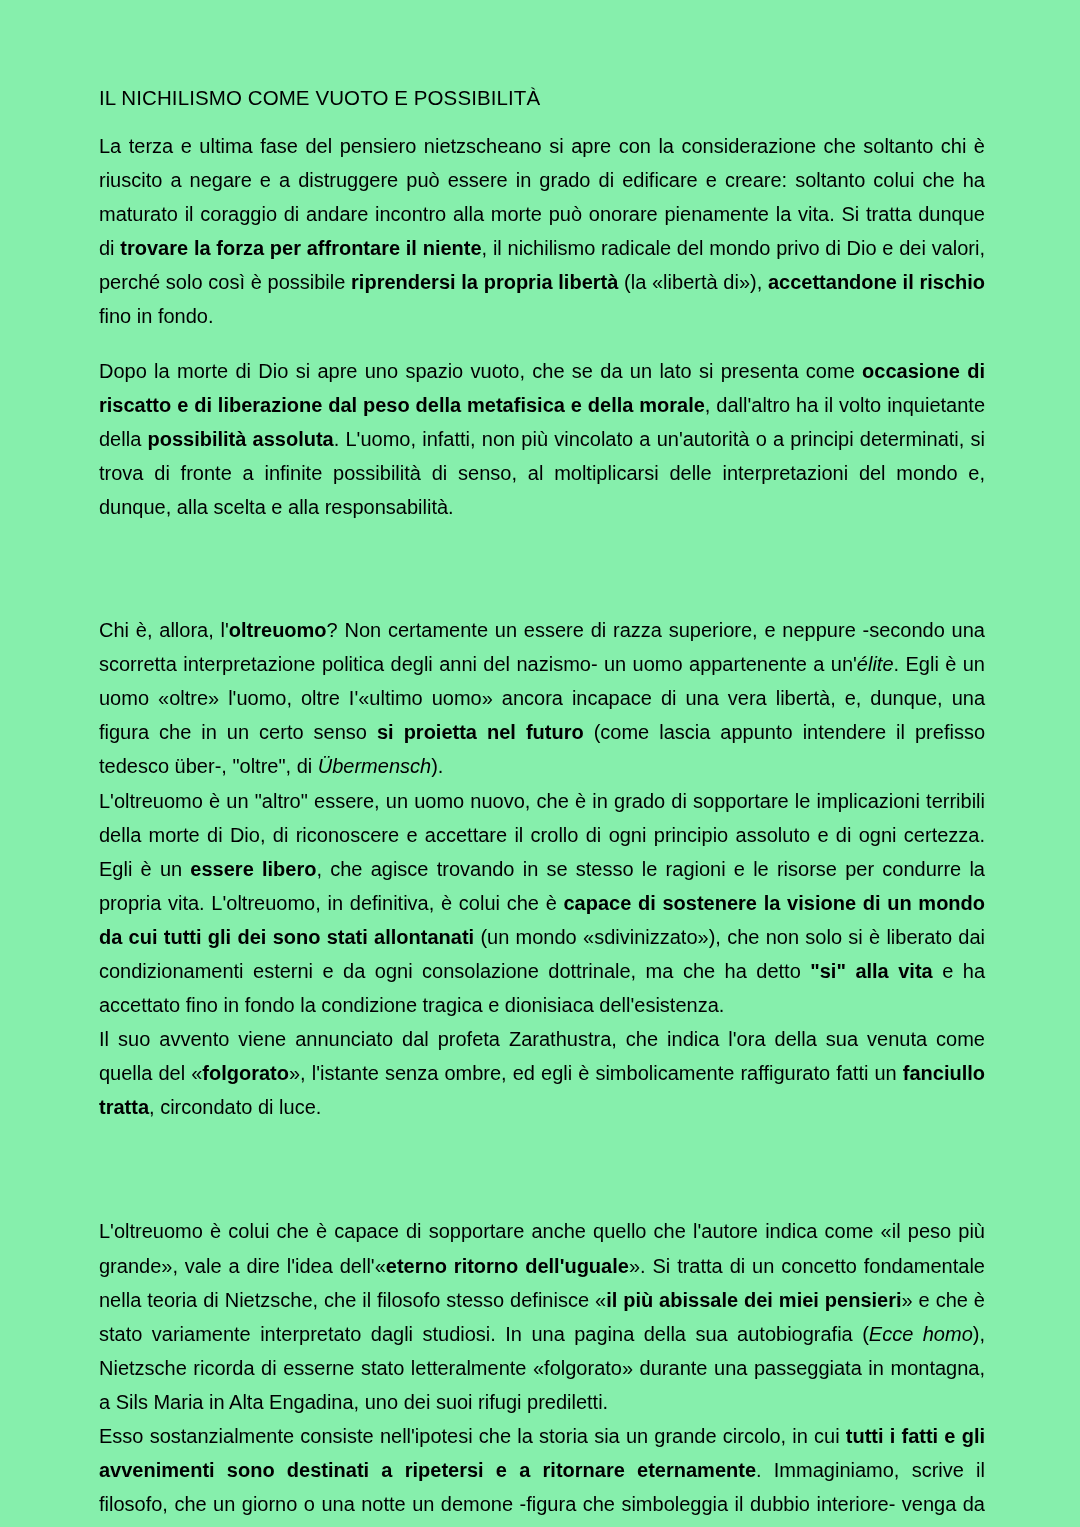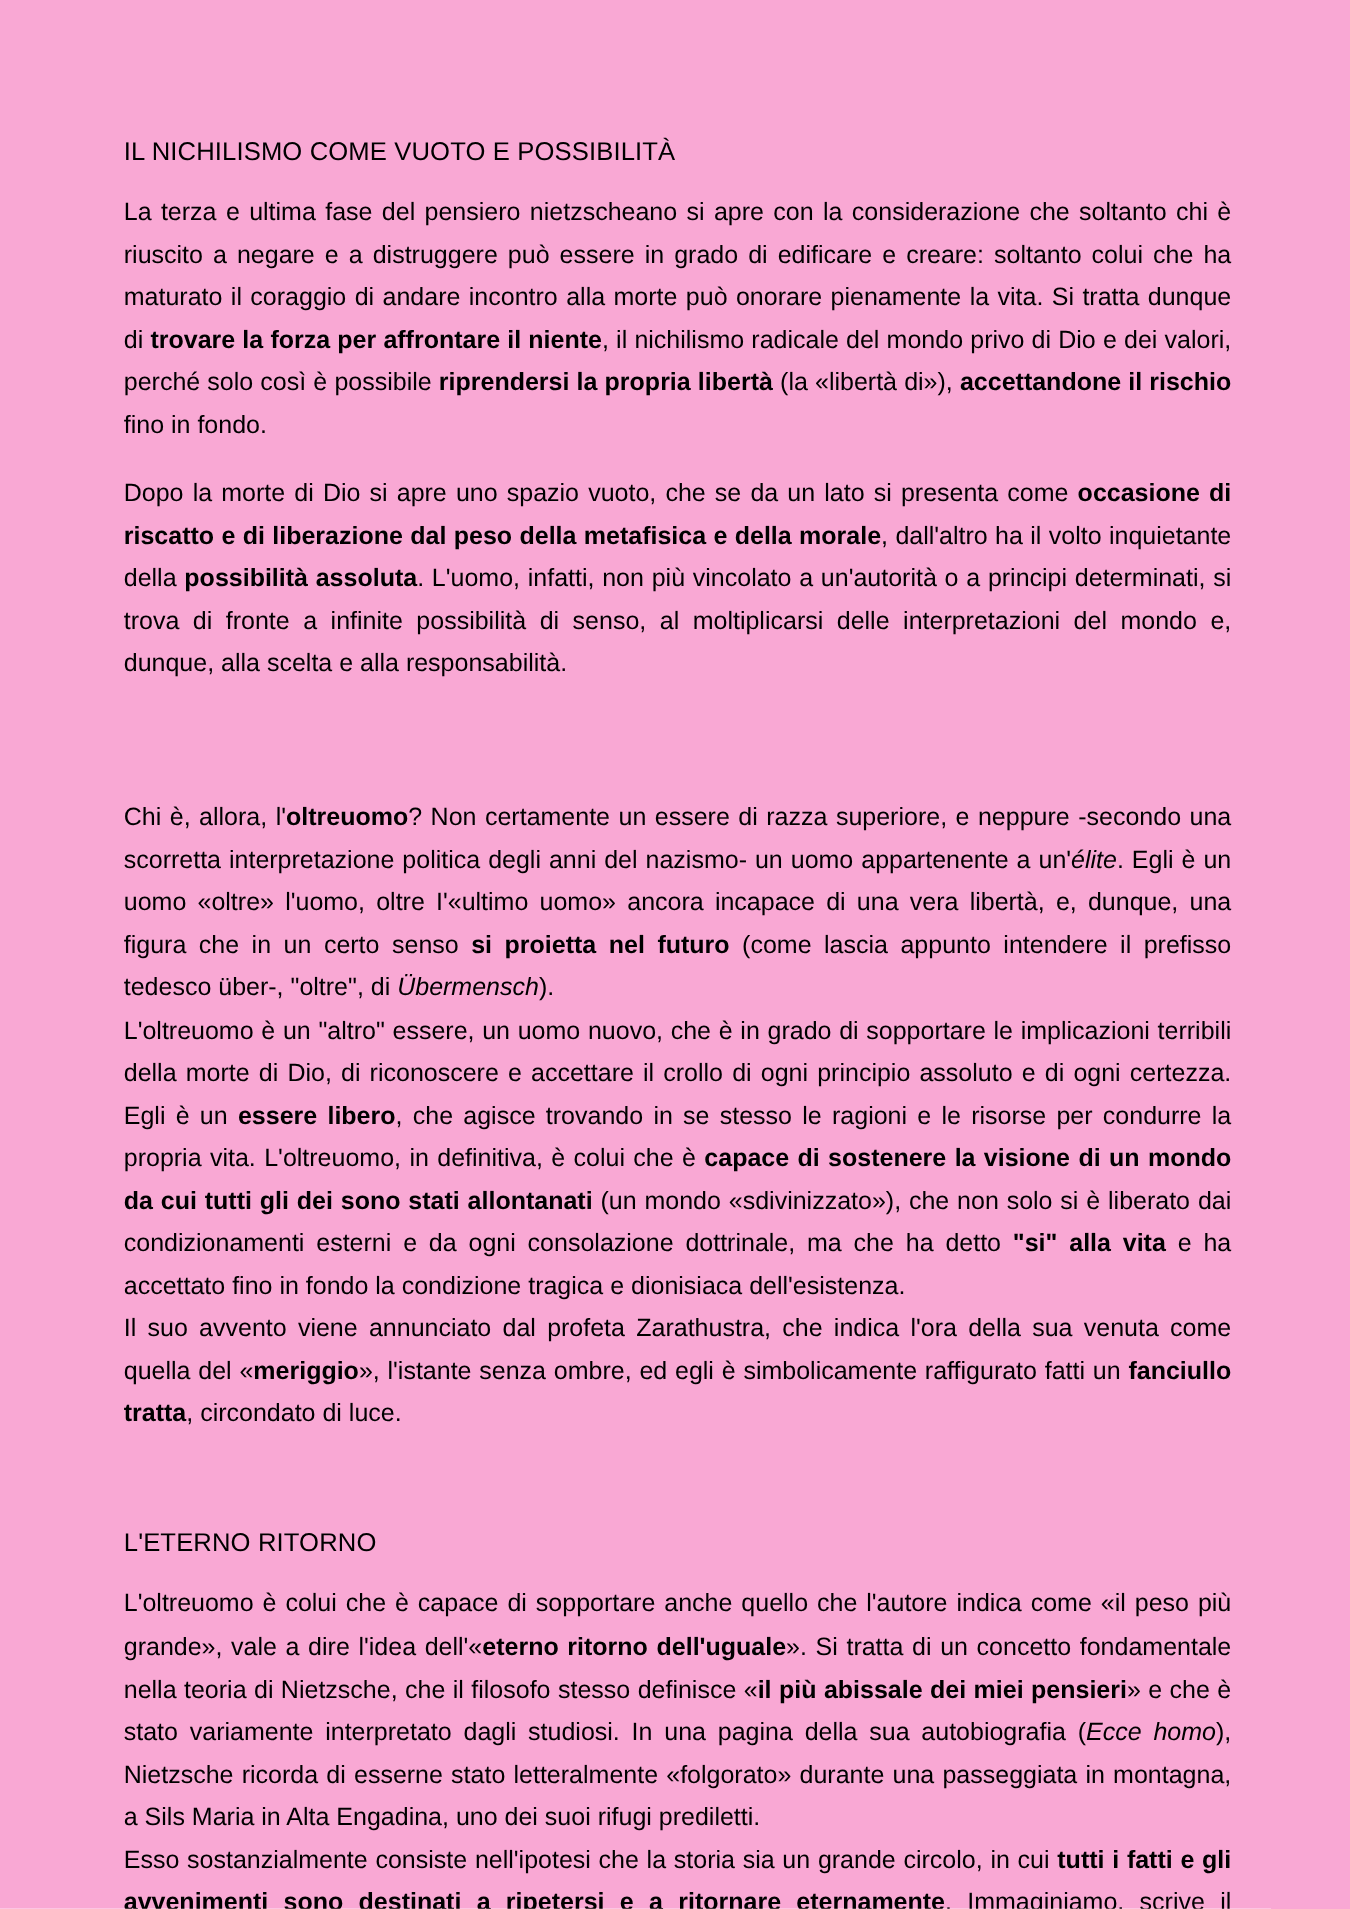--- a/index.html
+++ b/index.html
@@ -12,23 +12,23 @@
     height: 1527px;
     background: #ffffff;
     font-family: "Liberation Sans", "DejaVu Sans", sans-serif;
     color: #000000;
     -webkit-font-smoothing: antialiased;
   }
   .page {
     position: relative;
     width: 1080px;
     height: 1527px;
-    background: #f9a8d4;
+    background: #86efac;
     box-sizing: border-box;
-    padding: 108px 95px 0 99px;
+    padding: 84px 95px 0 99px;
   }
   .doc-body {
     width: 886px;
   }
   h2.section-heading {
     font-size: 20.5px;
     font-weight: 400;
     line-height: 28px;
     margin: 0;
     padding: 0;
@@ -67,24 +67,23 @@
     <div class="gap-para-to-para"></div>
 
     <p class="para"><span>Dopo la morte di Dio si apre uno spazio vuoto, che se da un lato si presenta come </span><b>occasione di riscatto e di liberazione dal peso della metafisica e della morale</b><span>, dall'altro ha il volto inquietante della </span><b>possibilità assoluta</b><span>. L'uomo, infatti, non più vincolato a un'autorità o a principi determinati, si trova di fronte a infinite possibilità di senso, al moltiplicarsi delle interpretazioni del mondo e, dunque, alla scelta e alla responsabilità.</span></p>
 
     <div class="gap-block-to-heading"></div>
 
     <div class="gap-heading-to-para"></div>
 
     <p class="para"><span>Chi è, allora, l'</span><b>oltreuomo</b><span>? Non certamente un essere di razza superiore, e neppure -secondo una scorretta interpretazione politica degli anni del nazismo- un uomo appartenente a un'</span><i>élite</i><span>. Egli è un uomo «oltre» l'uomo, oltre I'«ultimo uomo» ancora incapace di una vera libertà, e, dunque, una figura che in un certo senso </span><b>si proietta nel futuro</b><span> (come lascia appunto intendere il prefisso tedesco über-, "oltre", di </span><i>Übermensch</i><span>).</span></p>
     <p class="para"><span>L'oltreuomo è un "altro" essere, un uomo nuovo, che è in grado di sopportare le implicazioni terribili della morte di Dio, di riconoscere e accettare il crollo di ogni principio assoluto e di ogni certezza. Egli è un </span><b>essere libero</b><span>, che agisce trovando in se stesso le ragioni e le risorse per condurre la propria vita. L'oltreuomo, in definitiva, è colui che è </span><b>capace di sostenere la visione di un mondo da cui tutti gli dei sono stati allontanati</b><span> (un mondo «sdivinizzato»), che non solo si è liberato dai condizionamenti esterni e da ogni consolazione dottrinale, ma che ha detto </span><b>"si" alla vita</b><span> e ha accettato fino in fondo la condizione tragica e dionisiaca dell'esistenza.</span></p>
-    <p class="para"><span>Il suo avvento viene annunciato dal profeta Zarathustra, che indica l'ora della sua venuta come quella del «</span><b>meriggio</b><span>», l'istante senza ombre, ed egli è simbolicamente raffigurato fatti un </span><b>fanciullo tratta</b><span>, circondato di luce.</span></p>
+    <p class="para"><span>Il suo avvento viene annunciato dal profeta Zarathustra, che indica l'ora della sua venuta come quella del «</span><b>folgorato</b><span>», l'istante senza ombre, ed egli è simbolicamente raffigurato fatti un </span><b>fanciullo tratta</b><span>, circondato di luce.</span></p>
 
     <div class="gap-block-to-heading-2"></div>
 
-    <h2 class="section-heading">L'ETERNO RITORNO</h2>
     <div class="gap-heading-to-para"></div>
 
     <p class="para"><span>L'oltreuomo è colui che è capace di sopportare anche quello che l'autore indica come «il peso più grande», vale a dire l'idea dell'«</span><b>eterno ritorno dell'uguale</b><span>». Si tratta di un concetto fondamentale nella teoria di Nietzsche, che il filosofo stesso definisce «</span><b>il più abissale dei miei pensieri</b><span>» e che è stato variamente interpretato dagli studiosi. In una pagina della sua autobiografia (</span><i>Ecce homo</i><span>), Nietzsche ricorda di esserne stato letteralmente «folgorato» durante una passeggiata in montagna, a Sils Maria in Alta Engadina, uno dei suoi rifugi prediletti.</span></p>
     <p class="para"><span>Esso sostanzialmente consiste nell'ipotesi che la storia sia un grande circolo, in cui </span><b>tutti i fatti e gli avvenimenti sono destinati a ripetersi e a ritornare eternamente</b><span>. Immaginiamo, scrive il filosofo, che un giorno o una notte un demone -figura che simboleggia il dubbio interiore- venga da noi e ci dica: «Questa vita, come tu ora la vivi e l'hai vissuta, dovrai viverla ancora una volta e ancora</span></p>
 
   </div>
 </div>
 
 </body></html>

